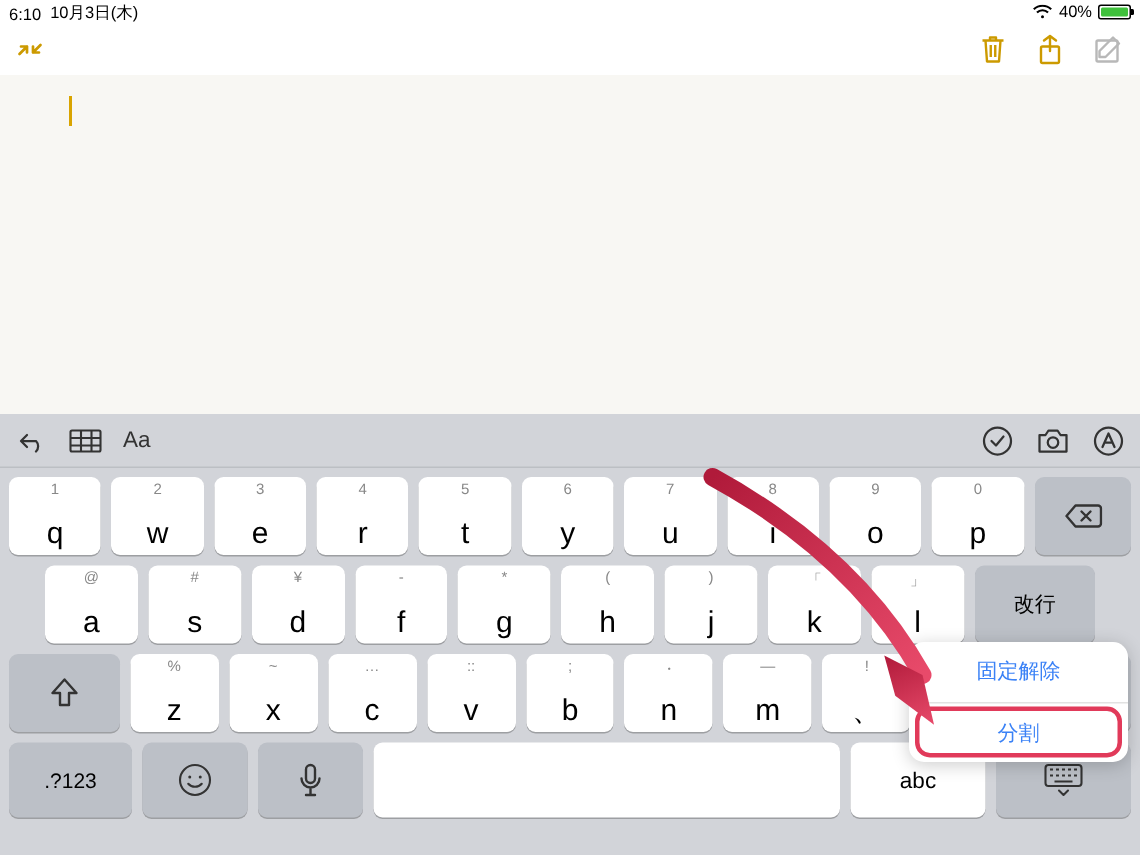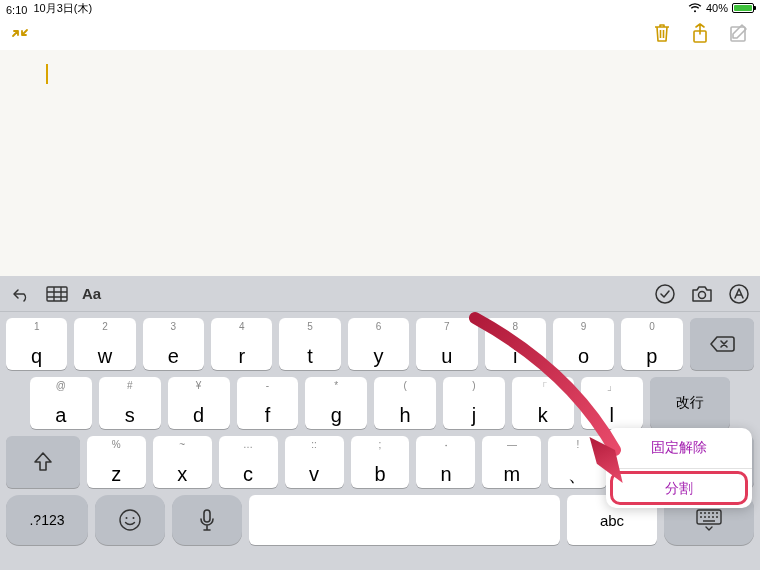--- a/index.html
+++ b/index.html
@@ -29,39 +29,39 @@
   
   .kb { position: absolute; left: 0; right: 0; bottom: 0; height: 294px; background: #d2d4d9; }
   .kb-toolbar { height: 36px; border-bottom: 1px solid #bcbfc4; display: flex; align-items: center; padding: 0 10px; gap: 14px; color: #333; }
   .kb-toolbar .spacer { flex: 1; }
 
   .rows { padding: 6px 6px 0 6px; display: flex; flex-direction: column; gap: 7px; }
   .row { display: flex; gap: 7px; }
   .key { background: #fff; border-radius: 6px; box-shadow: 0 1px 0 rgba(0,0,0,0.25); height: 52px; display: flex; flex-direction: column; align-items: center; justify-content: flex-end; padding-bottom: 4px; position: relative; }
   .key .sec { position: absolute; top: 3px; font-size: 10px; color: #888; }
   .key .pri { font-size: 20px; color: #000; line-height: 1; }
-  .key.fn { background: #bcc0c7; border-radius: 13px; }
+  .key.fn { background: #bcc0c7; }
   .row1 .key { flex: 1; }
   .row1 .key.backspace { flex: 1.05; background: #bcc0c7; justify-content: center; padding: 0; }
   .row2 { padding: 0 24px; }
   .row2 .key { flex: 1; }
   .row2 .key.return { flex: 1.3; background: #bcc0c7; justify-content: center; padding: 0; font-size: 14px; }
   .row3 .key { flex: 1; }
   .row3 .key.shift { flex: 1.25; background: #bcc0c7; justify-content: center; padding: 0; }
   .row4 { }
   .row4 .key { height: 50px; justify-content: center; padding: 0; }
   .row4 .mode { flex: 0 0 82px; background: #bcc0c7; font-size: 14px; }
   .row4 .sq { flex: 0 0 70px; background: #bcc0c7; }
   .row4 .space { flex: 1; background: #fff; }
   .row4 .abc { flex: 0 0 90px; background: #fff; font-size: 15px; align-items: center; }
   .row4 .dismiss { flex: 0 0 90px; background: #bcc0c7; }
 
   
   .menu { position: absolute; right: 8px; bottom: 62px; width: 146px; background: #fff; border-radius: 10px; box-shadow: 0 2px 12px rgba(0,0,0,0.2); overflow: hidden; z-index: 5; }
-  .menu .item { height: 40px; display: flex; align-items: center; justify-content: center; font-size: 14px; color: #a21caf; border-top: 1px solid #e2e2e2; }
+  .menu .item { height: 40px; display: flex; align-items: center; justify-content: center; font-size: 14px; color: #3b82f6; border-top: 1px solid #e2e2e2; }
   .menu .item:first-child { border-top: none; }
   .menu .highlight { position: absolute; border: 3px solid #e13a5a; border-radius: 10px; pointer-events: none; }
 
   
   .arrow { position: absolute; z-index: 6; pointer-events: none; }
 
   svg { display: block; }
 </style>
 </head>
 <body>
@@ -126,21 +126,21 @@
             <path d="M5 8h9a5 5 0 010 7"></path>
             <path d="M8 4L4 8l4 4"></path>
           </svg>
       </span>
       <span>
         <svg width="22" height="16" viewBox="0 0 22 16" stroke="#333" stroke-width="1.4" fill="none">
             <rect x="1" y="1" width="20" height="14" rx="1"></rect>
             <path d="M1 6h20M1 11h20M8 1v14M15 1v14"></path>
           </svg>
       </span>
-      <span style="font-size:15px;font-weight:700">Aa</span>
+      <span style="font-size:15px;font-weight:400">Aa</span>
       <span class="spacer"></span>
       <span>
         <svg width="22" height="22" viewBox="0 0 22 22" stroke="#333" stroke-width="1.5" fill="none">
             <circle cx="11" cy="11" r="9"></circle>
             <path d="M7 11l3 3 5-6" stroke-linecap="round" stroke-linejoin="round"></path>
           </svg>
       </span>
       <span>
         <svg width="24" height="18" viewBox="0 0 24 18" stroke="#333" stroke-width="1.5" fill="none">
             <path d="M3 5h4l2-3h6l2 3h4v11H3z" stroke-linejoin="round"></path>

